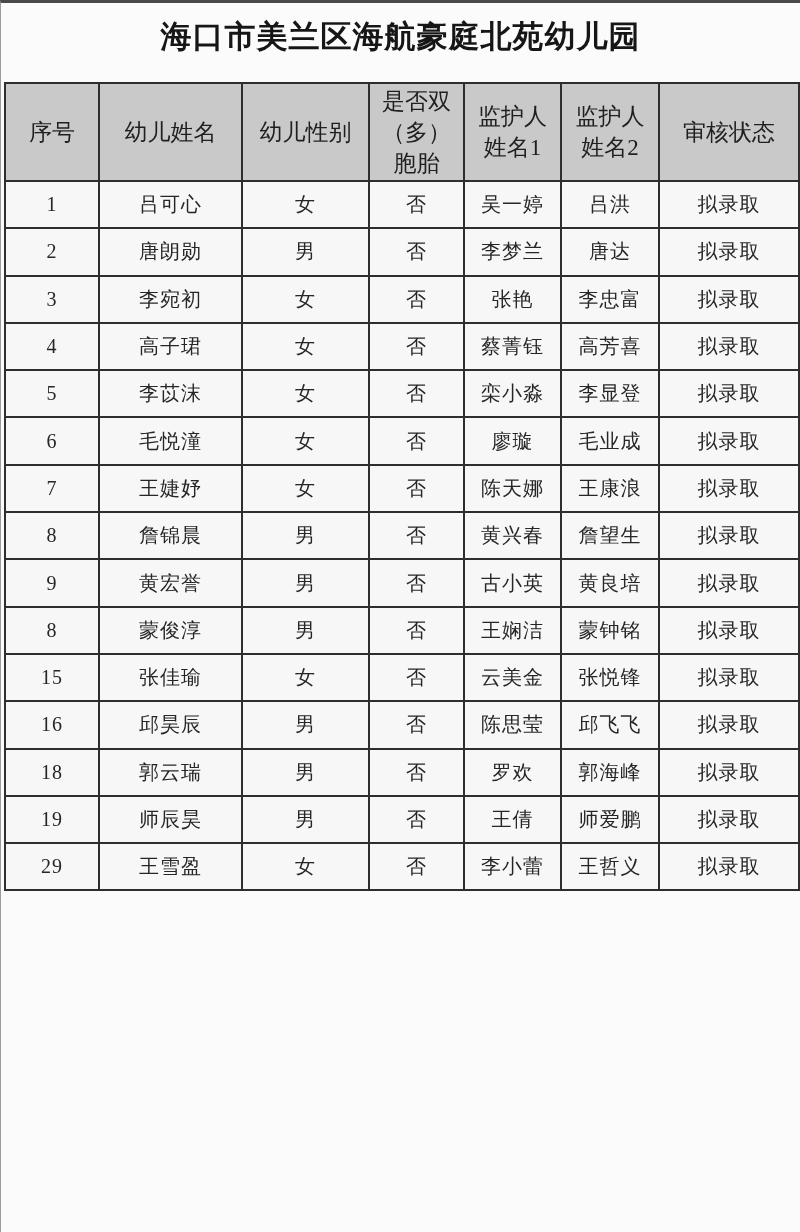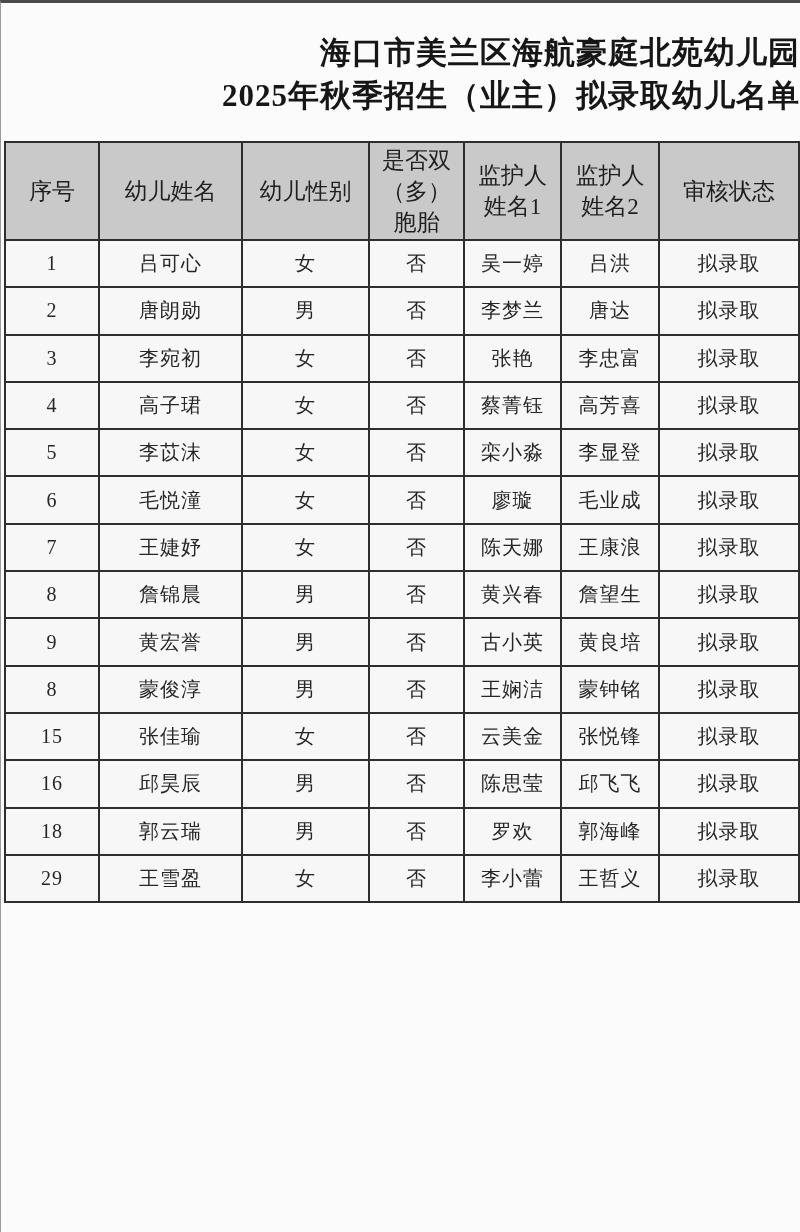--- a/index.html
+++ b/index.html
@@ -13,22 +13,22 @@
   }
   .page {
     box-sizing: border-box;
     width: 800px;
     min-height: 1232px;
     background: #fbfbfb;
     border-top: 3px solid #4a4a4a;
     border-left: 1px solid #9a9a9a;
   }
   .title-block {
-    padding: 28px 0 24px;
-    text-align: right;
+    padding: 12px 0 24px;
+    text-align: center;
     color: #161616;
   }
   .title-line {
     font-size: 31px;
     font-weight: bold;
     line-height: 43px;
     letter-spacing: 1px;
   }
   table.admission {
     width: 794px;
@@ -61,21 +61,20 @@
     letter-spacing: 1px;
   }
 </style>
 </head>
 <body>
 
 <div class="page">
 
   <div class="title-block">
     <div class="title-line">海口市美兰区海航豪庭北苑幼儿园</div>
-    <div class="title-line">2025年秋季招生（业主）拟录取幼儿名单</div>
   </div>
 
   <table class="admission">
     <colgroup>
       <col style="width:94px">
       <col style="width:143px">
       <col style="width:127px">
       <col style="width:95px">
       <col style="width:97px">
       <col style="width:98px">
@@ -208,20 +207,29 @@
         <tr>
           <td>18</td>
           <td>郭云瑞</td>
           <td>男</td>
           <td>否</td>
           <td>罗欢</td>
           <td>郭海峰</td>
           <td>拟录取</td>
         </tr>
         <tr>
+          <td>19</td>
+          <td>师辰昊</td>
+          <td>男</td>
+          <td>否</td>
+          <td>王倩</td>
+          <td>师爱鹏</td>
+          <td>拟录取</td>
+        </tr>
+        <tr>
           <td>29</td>
           <td>王雪盈</td>
           <td>女</td>
           <td>否</td>
           <td>李小蕾</td>
           <td>王哲义</td>
           <td>拟录取</td>
         </tr>
       </tbody>
   </table>

